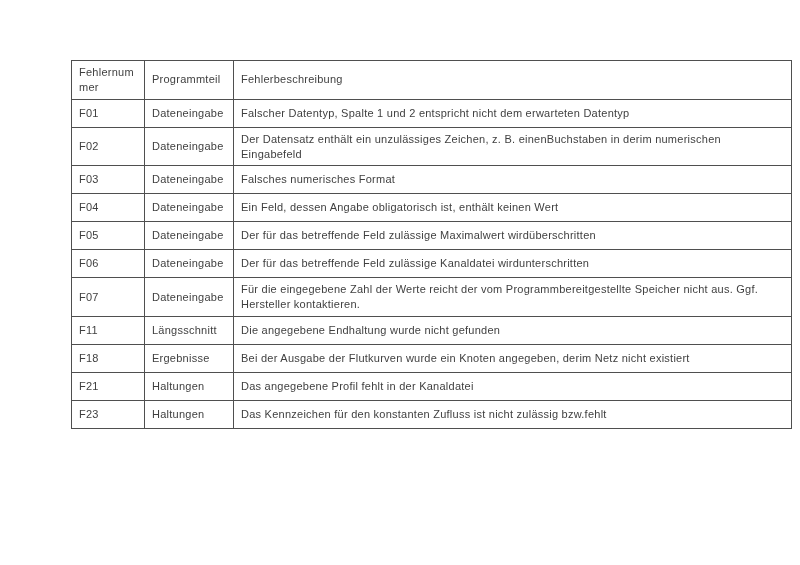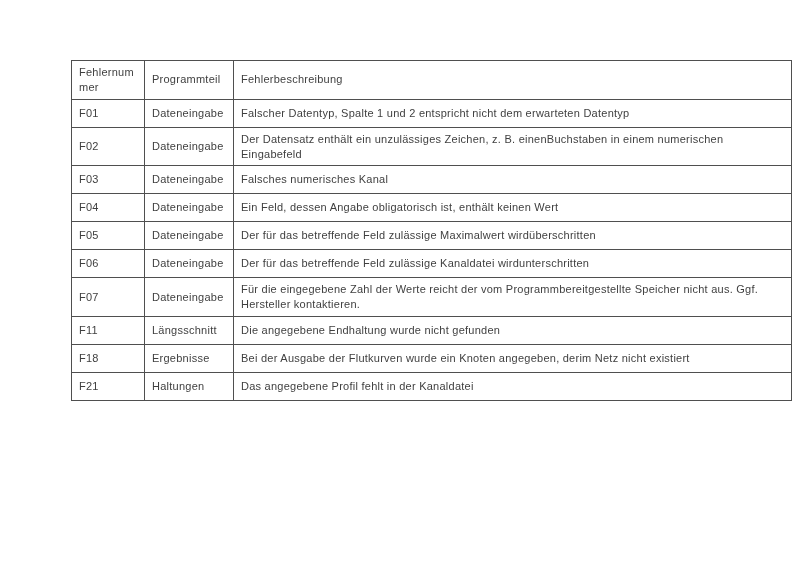--- a/index.html
+++ b/index.html
@@ -65,27 +65,27 @@
       <tbody>
   <tr>
     <td>F01</td>
     <td>Dateneingabe</td>
     <td>Falscher Datentyp, Spalte 1 und 2 entspricht nicht dem erwarteten Datentyp</td>
   </tr>
 
   <tr>
     <td>F02</td>
     <td>Dateneingabe</td>
-    <td>Der Datensatz enthält ein unzulässiges Zeichen, z. B. einenBuchstaben in einem numerischen Eingabefeld</td>
+    <td>Der Datensatz enthält ein unzulässiges Zeichen, z. B. einenBuchstaben in derim numerischen Eingabefeld</td>
   </tr>
 
   <tr>
     <td>F03</td>
     <td>Dateneingabe</td>
-    <td>Falsches numerisches Kanal</td>
+    <td>Falsches numerisches Format</td>
   </tr>
 
   <tr>
     <td>F04</td>
     <td>Dateneingabe</td>
     <td>Ein Feld, dessen Angabe obligatorisch ist, enthält keinen Wert</td>
   </tr>
 
   <tr>
     <td>F05</td>
@@ -119,16 +119,21 @@
   </tr>
 
 
   <tr>
     <td>F21</td>
     <td>Haltungen</td>
     <td>Das angegebene Profil fehlt in der Kanaldatei</td>
   </tr>
 
 
+  <tr>
+    <td>F23</td>
+    <td>Haltungen</td>
+    <td>Das Kennzeichen für den konstanten Zufluss ist nicht zulässig bzw.fehlt</td>
+  </tr>
 </tbody>
     </table>
   </div>
 </div>
 
 </body></html>

